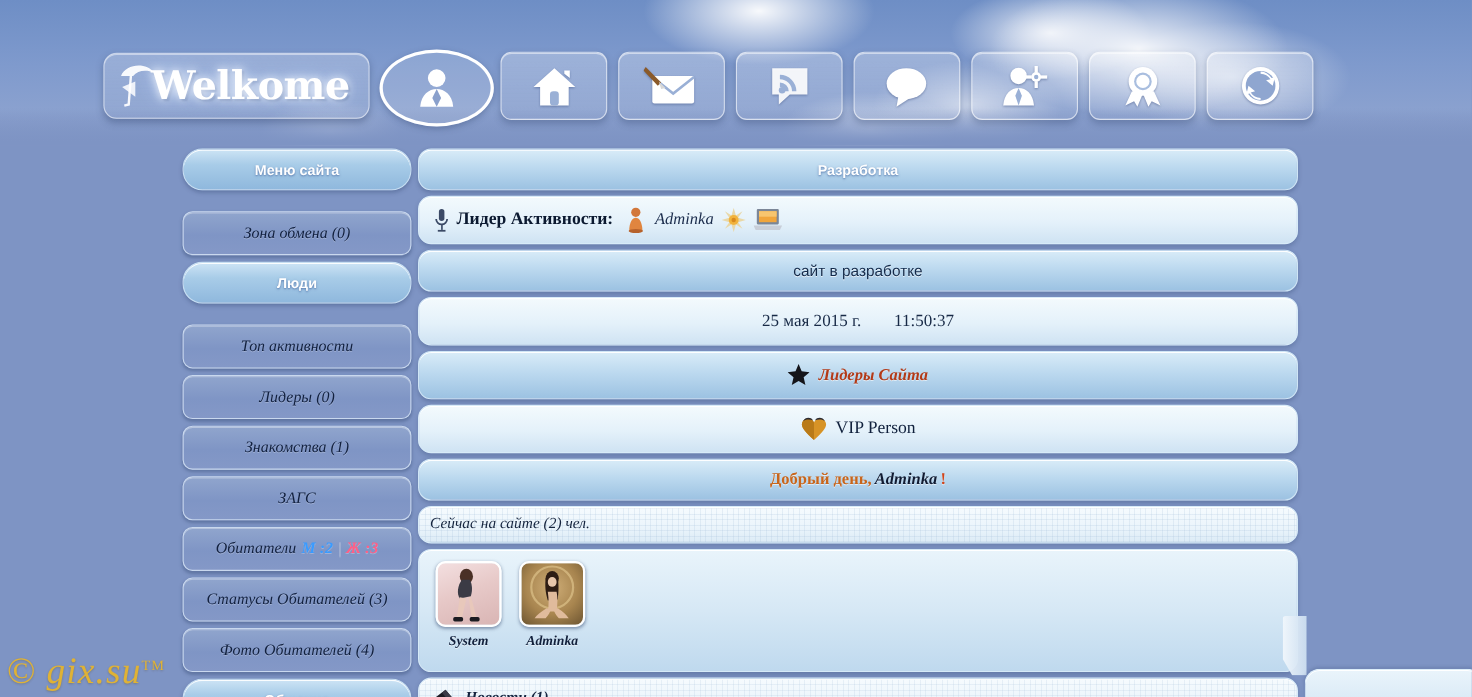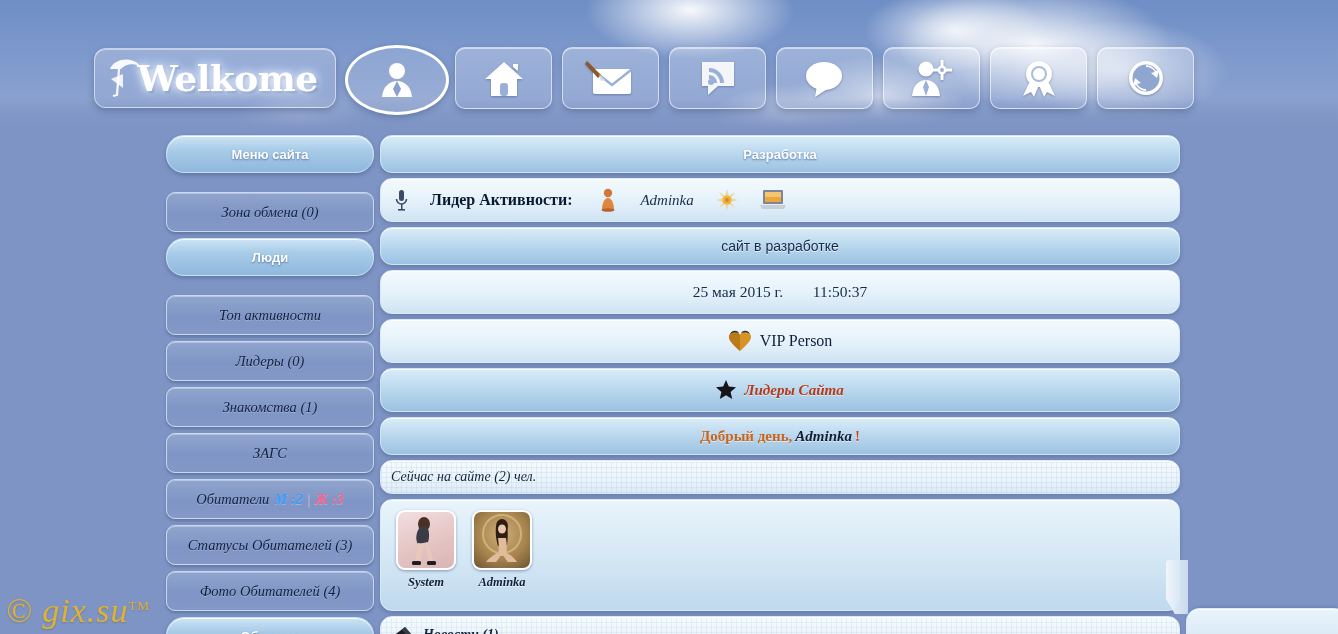--- a/index.html
+++ b/index.html
@@ -110,21 +110,21 @@
   .row-title{
     color:#fff;font-family:"Liberation Sans",sans-serif;font-weight:bold;font-size:13px;
     text-shadow:0 1px 2px rgba(60,95,155,.8);
   }
   .row-sub{
     color:#132a4a;font-family:"Liberation Sans",sans-serif;font-weight:normal;font-size:14px;
     text-shadow:0 1px 0 rgba(255,255,255,.7);
   }
   .lead{
     padding-left:14px;color:#0b1930;font-weight:bold;font-size:16px;
-    display:flex;align-items:center;gap:22px;
+    display:flex;align-items:center;gap:7px;
   }
   .lead .nick{font-style:italic;font-weight:normal;font-size:15px;color:#1b2c4c;}
   .datetime{
     width:100%;text-align:center;color:#182a47;font-size:15.5px;
   }
   .leaders{
     justify-content:center;gap:8px;
     color:#b23a18;font-style:italic;font-weight:bold;font-size:15px;
     text-shadow:0 1px 0 rgba(255,255,255,.55);
   }
@@ -378,35 +378,35 @@
   </div>
 
   <div class="row row-white">
     <div class="datetime">
       <span>25 мая 2015 г.</span>
       <span style="display:inline-block;width:22px"></span>
       <span>11:50:37</span>
     </div>
   </div>
 
+  <div class="row row-blue leaders" style="height:42px">
+    <svg width="20" height="20" viewBox="0 0 20 20">
+      <path d="M10 0 L12.8 6.6 L20 7.3 L14.6 12 L16.2 19 L10 15.3 L3.8 19 L5.4 12 L0 7.3 L7.2 6.6 Z" fill="#15151a"></path>
+    </svg>
+    <span>Лидеры Сайта</span>
+  </div>
+
   <div class="row row-white viprow">
     <svg width="24" height="22" viewBox="0 0 24 22">
       <path d="M12 21 C4 14,1 10,1 7 C1 3.5,4 1.5,6.7 1.5 C9 1.5,11 3,12 5 C13 3,15 1.5,17.3 1.5 C20 1.5,23 3.5,23 7 C23 10,20 14,12 21 Z" fill="#d79326"></path>
       <path d="M12 21 C4 14,1 10,1 7 C1 3.5,4 1.5,6.7 1.5 C9 1.5,11 3,12 5 Z" fill="#b97a18"></path>
       <path d="M2 4 C4 0,9 0,11 3 C8 2,4 2,2 4 Z" fill="#2b2b33"></path>
       <path d="M22 4 C20 0,15 0,13 3 C16 2,20 2,22 4 Z" fill="#2b2b33"></path>
     </svg>
     <span>VIP Person</span>
-  </div>
-
-  <div class="row row-blue leaders" style="height:42px">
-    <svg width="20" height="20" viewBox="0 0 20 20">
-      <path d="M10 0 L12.8 6.6 L20 7.3 L14.6 12 L16.2 19 L10 15.3 L3.8 19 L5.4 12 L0 7.3 L7.2 6.6 Z" fill="#15151a"></path>
-    </svg>
-    <span>Лидеры Сайта</span>
   </div>
 
   <div class="row row-blue greet" style="height:36px">
     <span>Добрый день,</span>
     <span class="gname">Adminka</span>
     <span class="gmark">!</span>
   </div>
 
   <div class="row row-white row-grid online" style="height:32px;display:flex">
     <span>Сейчас на сайте (2) чел.</span>

